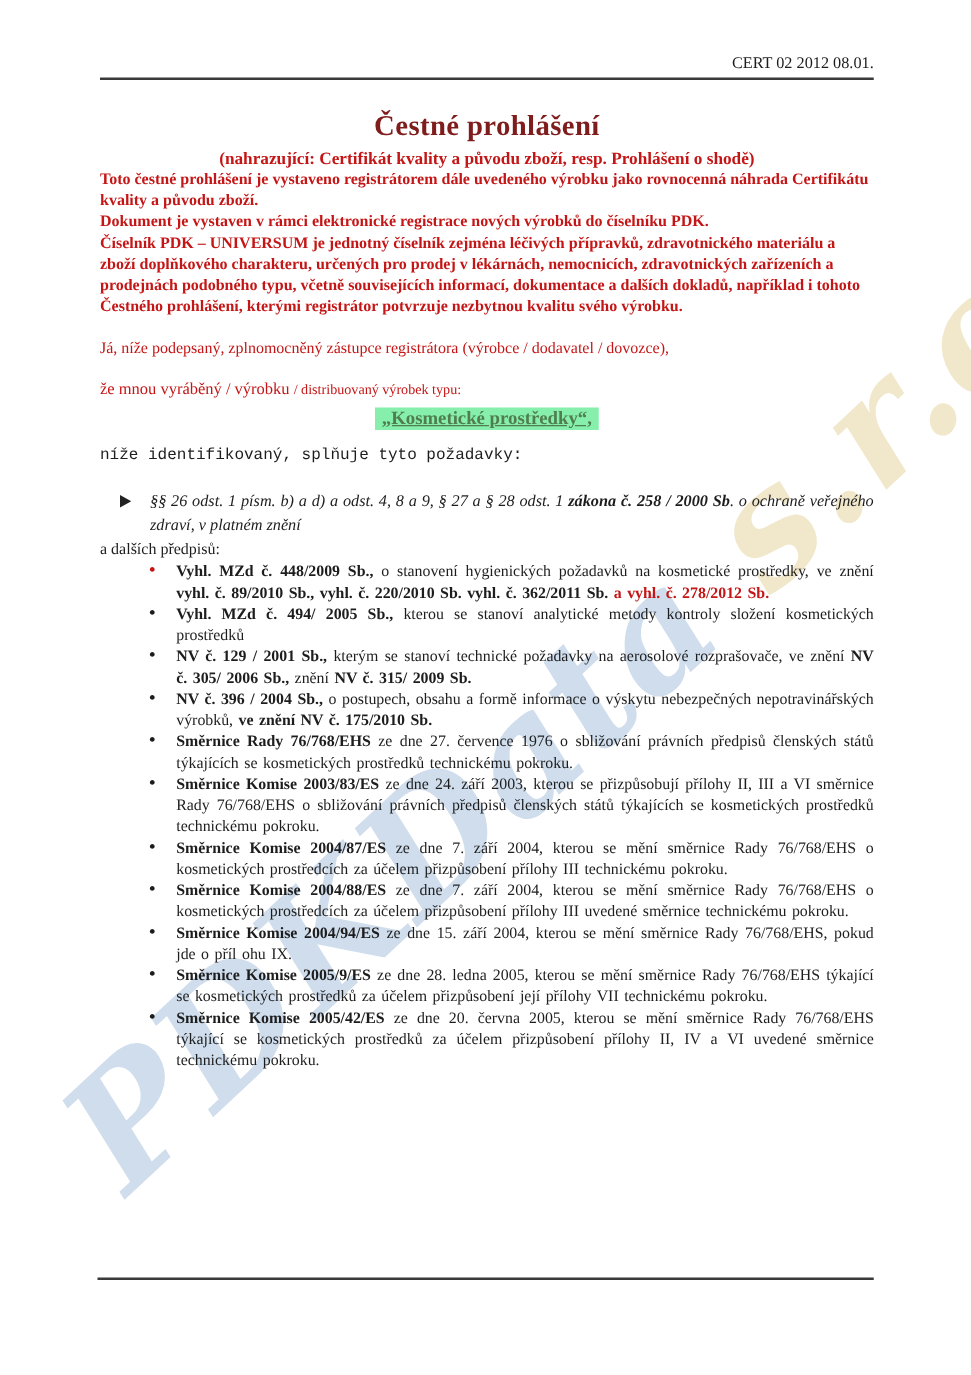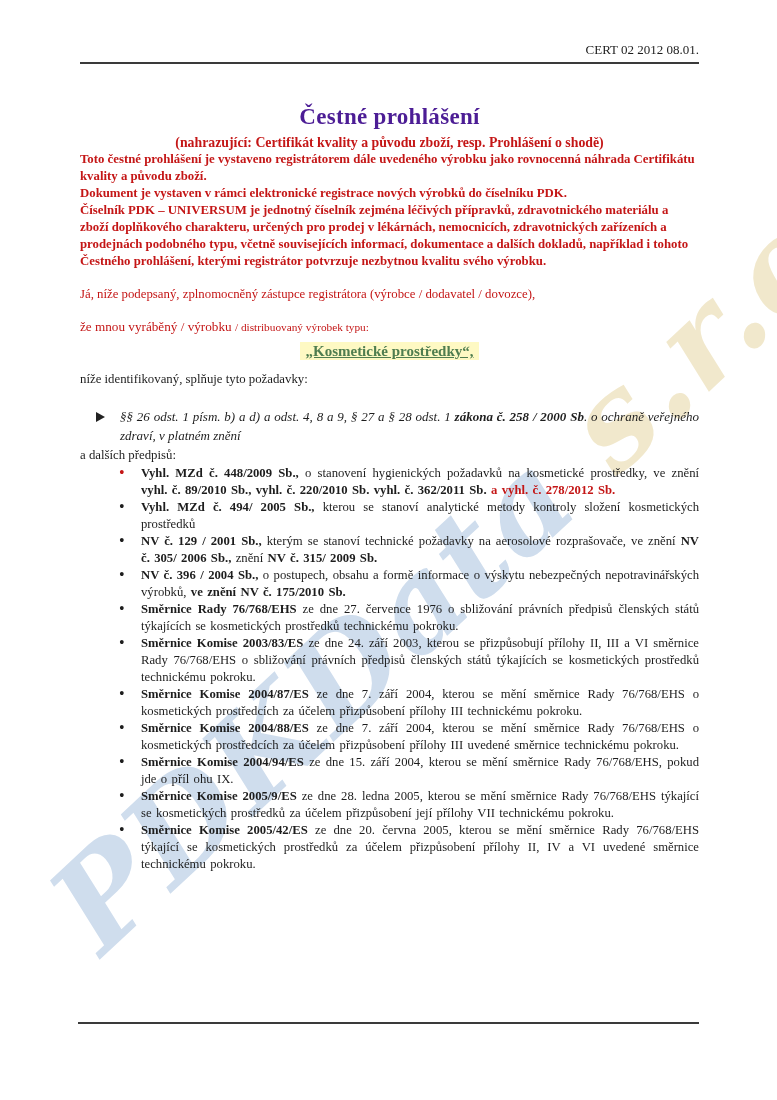--- a/index.html
+++ b/index.html
@@ -12,34 +12,34 @@
     position:absolute;left:-45px;top:555px;width:870px;text-align:center;
     transform:rotate(-43deg);
     font-family:"DejaVu Serif",serif;font-style:italic;font-weight:bold;
     font-size:126px;letter-spacing:2px;white-space:nowrap;pointer-events:none;z-index:0;
   }
   .wm-blue{color:#cfdded;}
   .wm-tan{color:#f1e8cc;}
   .content{position:relative;z-index:1;padding:42px 78px 0 80px;}
   .doc-code{text-align:right;font-size:13px;line-height:16px;color:#1d1d1d;}
   .top-rule{margin-top:4px;border-top:2px solid #3a3a3a;height:0;}
-  .doc-title{margin:40px 0 0;text-align:center;color:#4c1d95;font-size:23px;font-weight:bold;letter-spacing:0.3px;}
+  .doc-title{margin:24px 0 0;text-align:center;color:#7f1d1d;font-size:23px;font-weight:bold;letter-spacing:0.3px;}
   .doc-subtitle{margin:5px 0 0;text-align:center;color:#c41616;font-size:13.8px;font-weight:bold;}
   .preamble-heading{margin:26px 0 2px;color:#c41616;font-size:16.5px;font-weight:bold;}
   .preamble-p{margin:0;color:#c41616;font-weight:bold;font-size:12.8px;line-height:17px;}
   .decl-intro{margin:17px 0 0;text-align:left;color:#c41616;font-size:12.8px;}
   .decl-verb{margin:17px 0 0;text-align:center;color:#c41616;font-size:14px;font-weight:bold;letter-spacing:1px;}
   .product-line{margin:17px 0 0;color:#c41616;font-size:13.2px;}
   .product-line .small{font-size:11.3px;}
   .product-wrap{margin:7px 0 0;text-align:center;}
   .product-name{
-    background:#fef9c3;color:#4f7d4f;font-weight:bold;font-size:15px;
+    background:#86efac;color:#4f7d4f;font-weight:bold;font-size:15px;
     text-decoration:underline;padding:1px 5px;
   }
-  .req-intro{margin:12px 0 0;font-size:12.8px;color:#1d1d1d;}
+  .req-intro{margin:12px 0 0;font-size:12.8px;color:#1d1d1d;font-family:Liberation Mono, monospace;}
   ul.arrow-list{margin:20px 0 0;padding:0 0 0 14px;list-style:none;}
   ul.arrow-list li{position:relative;padding-left:26px;font-size:13px;line-height:19px;text-align:justify;font-style:italic;}
   .arr{position:absolute;left:2px;top:5px;width:0;height:0;
     border-left:9px solid #222;border-top:5px solid transparent;border-bottom:5px solid transparent;}
   .other-heading{margin:3px 0 0;font-size:12.8px;color:#1d1d1d;}
   ul.bullet-list{margin:2px 0 0;padding:0 0 0 34px;list-style:none;}
   ul.bullet-list li{position:relative;padding-left:27px;font-size:12.7px;line-height:17px;
     text-align:justify;word-spacing:1.2px;color:#1d1d1d;}
   .dot{position:absolute;left:5px;top:-1px;font-size:16px;color:#1d1d1d;}
   .dot.red{color:#c41616;}

